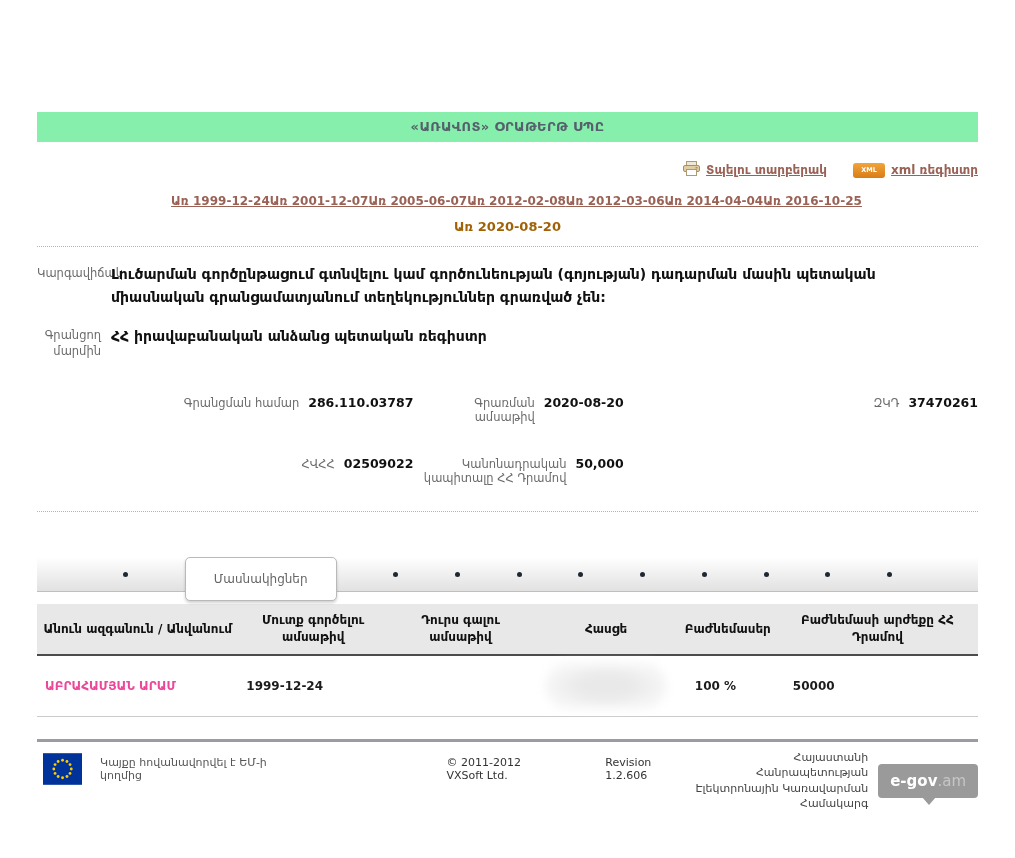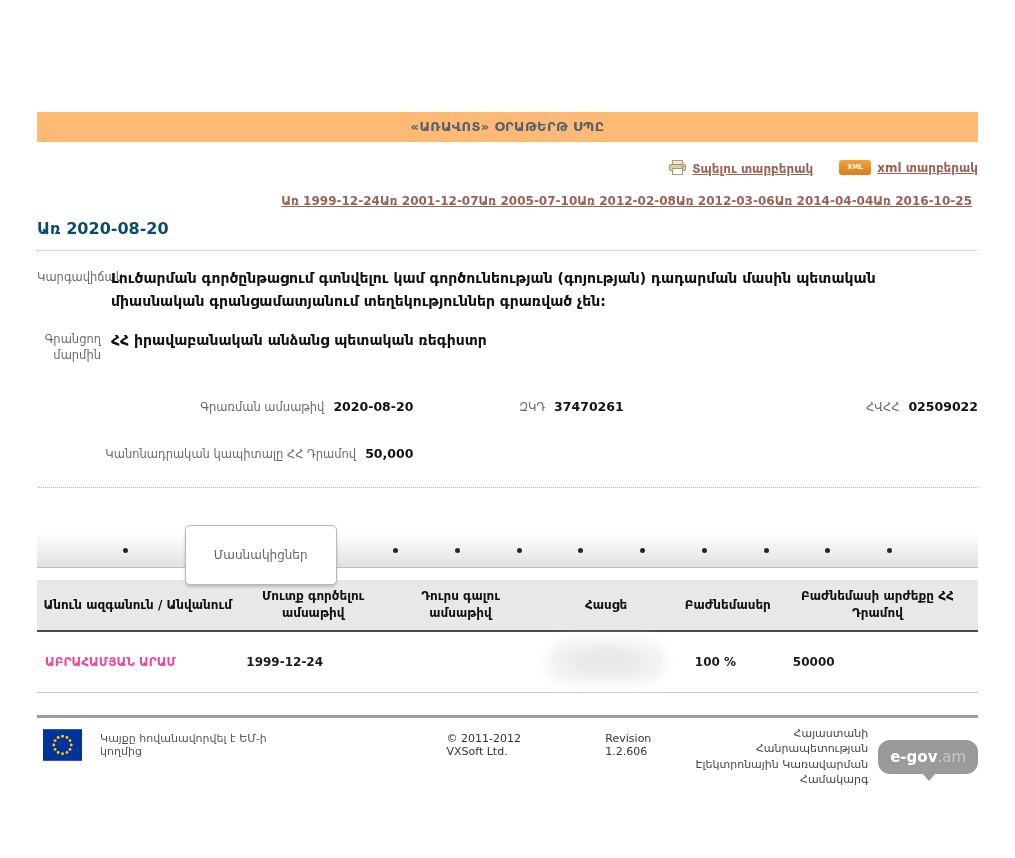--- a/index.html
+++ b/index.html
@@ -7,53 +7,53 @@
   body {
     width:1015px; height:858px; overflow:hidden;
     font-family:"DejaVu Sans", sans-serif;
     color:#222;
   }
   .page { padding-top:112px; }
   .content { width:941px; margin:0 auto 0 37px; position:relative; }
 
   
   .titlebar {
-    background:#fdba74; height:30px; line-height:30px;
+    background:#86efac; height:30px; line-height:30px;
     text-align:center; font-size:13px; letter-spacing:.4px;
     color:#56606c; font-weight:bold;
   }
 
   
   .actions {
     margin-top:18px; display:flex; justify-content:flex-end;
-    align-items:flex-start; gap:26px; height:20px;
+    align-items:center; gap:26px; height:20px;
   }
   .action-link {
     display:flex; align-items:center; gap:6px;
     color:#9a6155; font-size:12px; font-weight:bold;
     text-decoration:none; cursor:pointer;
   }
   .action-link .txt { text-decoration:underline; }
   .xml-badge {
     display:inline-block; width:32px; height:15px; line-height:15px;
     background:linear-gradient(#f2a43a,#d97c18);
     border-radius:3px; color:#fff; font-size:6.5px; font-weight:bold;
     text-align:center; letter-spacing:0;
   }
 
   
   .date-links {
-    margin-top:14px; display:flex; justify-content:flex-end;
+    margin-top:14px; display:flex; justify-content:center;
     align-items:center; padding-right:6px;margin-left:24px;
   }
   .date-link {
     color:#9a6155; font-size:12px; font-weight:bold;
     text-decoration:underline; cursor:pointer;
   }
-  .current-date { margin-top:11px; font-size:16px; font-weight:bold; color:#0c4a6e; }
+  .current-date { margin-top:11px; font-size:13px; font-weight:bold; color:#a16207;text-align:center; }
 
   .dotted-sep { border:none; border-top:1px dotted #b3b3b3; margin:12px 0 0 0; }
 
   
   .info-row { display:flex; margin-top:16px; }
   .info-label {
     width:64px; flex:0 0 64px; text-align:right;
     font-size:11.5px; color:#6b6b6b; line-height:1.4; padding-top:2px;
   }
   .info-value {
@@ -79,21 +79,21 @@
     border-bottom:1px solid #bfbfbf;
     display:flex; align-items:center; justify-content:space-between;
     padding:0 86px 0 86px; position:relative;
   }
   .dot {
     width:5px; height:5px; border-radius:50%;
     background:#1e2833; display:inline-block; cursor:pointer;
   }
   .tab-active {
     background:#fff; border:1px solid #b9b9b9; border-radius:5px;
-    min-width:152px; height:60px; margin:-5px 0 -14px 0;
+    min-width:152px; height:44px; margin:-5px 0 -14px 0;
     display:flex; align-items:center; justify-content:center;
     box-shadow:0 2px 3px rgba(0,0,0,.18); z-index:2;
     font-size:12px; color:#666; cursor:pointer;
   }
 
   
   .members-table { margin-top:12px; width:100%; border-collapse:collapse; }
   .members-table th {
     background:#e8e8e8; font-size:12px; font-weight:bold; color:#111;
     text-align:center; vertical-align:middle; padding:8px 6px;
@@ -122,21 +122,21 @@
   .footer-left .eu-text { font-size:11px; color:#555; }
   .footer-mid {
     display:flex; gap:46px; margin-left:170px; margin-top:6px;
     font-size:11px; color:#333;
   }
   .footer-right {
     margin-left:auto; display:flex; align-items:center; gap:10px;
   }
   .gov-text { text-align:right; font-size:11px; color:#444; line-height:1.4; }
   .egov-logo {
-    position:relative; background:#9a9a9a; border-radius:12px;
+    position:relative; background:#9a9a9a; border-radius:4px;
     padding:8px 12px; font-size:15px; font-weight:bold; color:#fff;
     cursor:pointer; white-space:nowrap;
   }
   .egov-logo .am { color:#c6c6c6; font-weight:normal; }
   .egov-logo::after {
     content:""; position:absolute; left:50%; bottom:-7px;
     margin-left:-6px; border-left:7px solid transparent;
     border-right:7px solid transparent; border-top:8px solid #9a9a9a;
   }
 </style>
@@ -157,47 +157,51 @@
             <rect x="3.5" y="0.5" width="10" height="4" fill="#efe7d8" stroke="#b09a72"></rect>
             <rect x="0.5" y="4.5" width="16" height="6" rx="1.5" fill="#e0cda6" stroke="#a8905e"></rect>
             <rect x="3.5" y="8.5" width="10" height="6" fill="#ffffff" stroke="#b09a72"></rect>
             <rect x="12.5" y="6" width="2" height="1.5" fill="#a8905e"></rect>
           </svg>
         </span>
         <span class="txt">Տպելու տարբերակ</span>
       </a>
       <a class="action-link">
         <span class="xml-badge">XML</span>
-        <span class="txt">xml տարբերակ</span>
+        <span class="txt">xml ռեգիստր</span>
       </a>
     </div>
 
     <div class="date-links" id="date-links">
         <a class="date-link">Առ 1999-12-24</a>
         <a class="date-link">Առ 2001-12-07</a>
-        <a class="date-link">Առ 2005-07-10</a>
+        <a class="date-link">Առ 2005-06-07</a>
         <a class="date-link">Առ 2012-02-08</a>
         <a class="date-link">Առ 2012-03-06</a>
         <a class="date-link">Առ 2014-04-04</a>
         <a class="date-link">Առ 2016-10-25</a>
       </div>
     <div class="current-date">Առ 2020-08-20</div>
 
     <hr class="dotted-sep">
 
     <div class="info-row">
       <div class="info-label">Կարգավիճակ</div>
       <div class="info-value">Լուծարման գործընթացում գտնվելու կամ գործունեության (գոյության) դադարման մասին պետական միասնական գրանցամատյանում տեղեկություններ գրառված չեն:</div>
     </div>
     <div class="info-row">
       <div class="info-label">Գրանցող մարմին</div>
       <div class="info-value">ՀՀ իրավաբանական անձանց պետական ռեգիստր</div>
     </div>
 
     <div class="reg-grid" id="reg-grid">
+        <div class="reg-cell">
+          <span class="reg-label">Գրանցման համար</span>
+          <span class="reg-value">286.110.03787</span>
+        </div>
         <div class="reg-cell">
           <span class="reg-label">Գրառման ամսաթիվ</span>
           <span class="reg-value">2020-08-20</span>
         </div>
         <div class="reg-cell">
           <span class="reg-label">ԶԿԴ</span>
           <span class="reg-value">37470261</span>
         </div>
         <div class="reg-cell">
           <span class="reg-label">ՀՎՀՀ</span>

